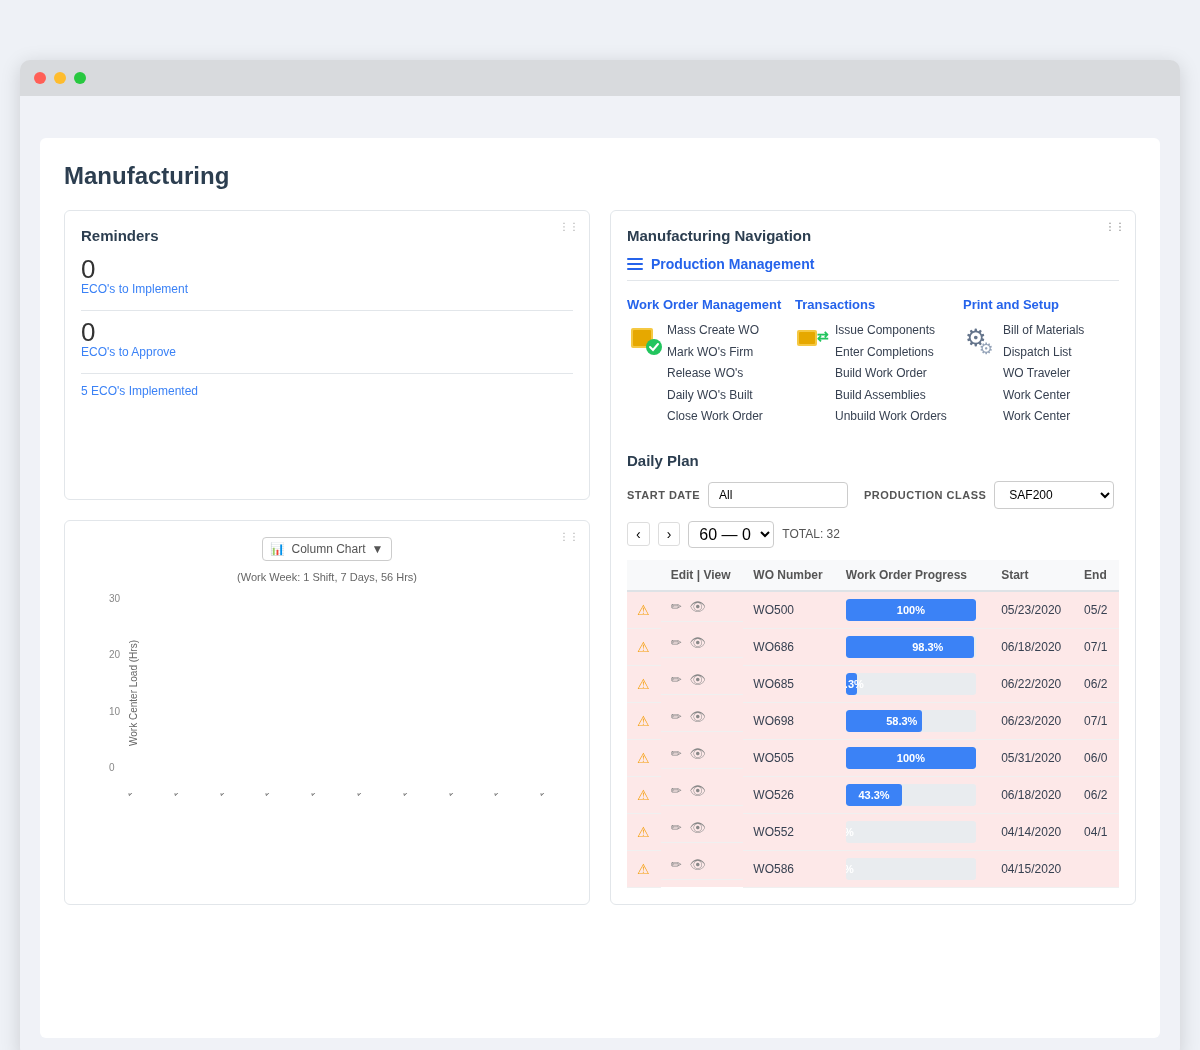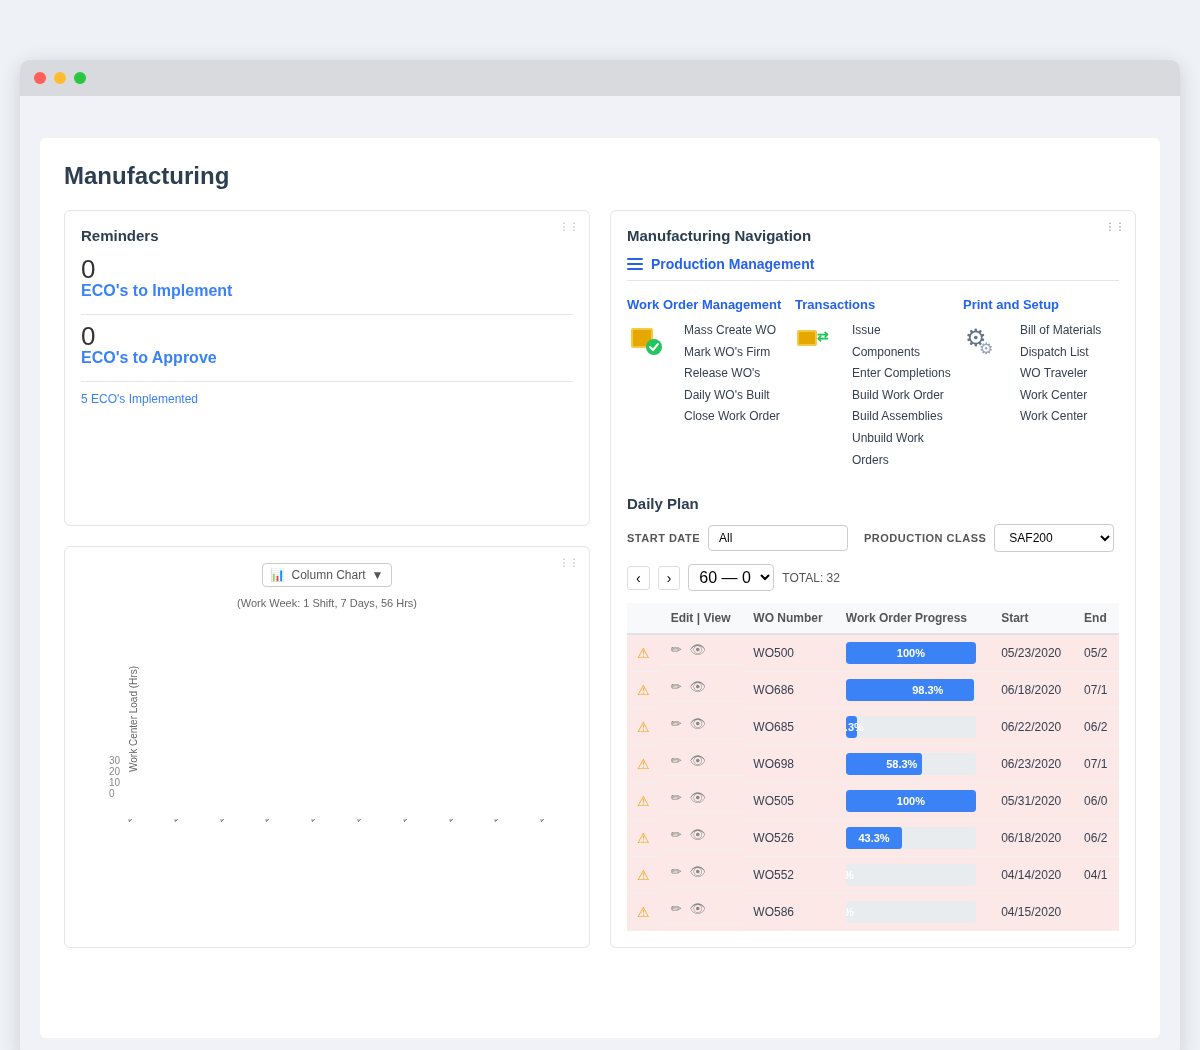--- a/index.html
+++ b/index.html
@@ -92,24 +92,23 @@
     
     .reminder-count {
       font-size: 26px;
       font-weight: 300;
       color: #333;
       line-height: 1;
     }
 
     .reminder-label {
       color: #3b82f6;
-      font-size: 16px;
+      font-size: 12px;
       margin-bottom: 14px;
       display: block;
-      font-weight: bold;
     }
 
     .reminder-divider {
       border: none;
       border-top: 1px solid #e2e6ea;
       margin: 8px 0;
     }
 
     .eco-implemented {
       color: #3b82f6;
@@ -139,21 +138,21 @@
     .nav-col-title {
       color: #2563eb;
       font-weight: 600;
       font-size: 13px;
       margin-bottom: 8px;
     }
 
     .nav-col-icon {
       display: flex;
       align-items: flex-start;
-      gap: 21px;
+      gap: 4px;
     }
 
     .nav-icon-img {
       width: 36px;
       height: 36px;
       flex-shrink: 0;
     }
 
     .nav-links a {
       display: block;
@@ -216,21 +215,21 @@
       white-space: nowrap;
     }
 
     .y-axis-ticks {
       position: absolute;
       left: 28px;
       top: 0;
       bottom: 20px;
       display: flex;
       flex-direction: column;
-      justify-content: flex-end;
+      justify-content: space-between;
     }
 
     .y-tick {
       font-size: 10px;
       color: #888;
     }
 
     .bars-container {
       display: flex;
       align-items: flex-end;

